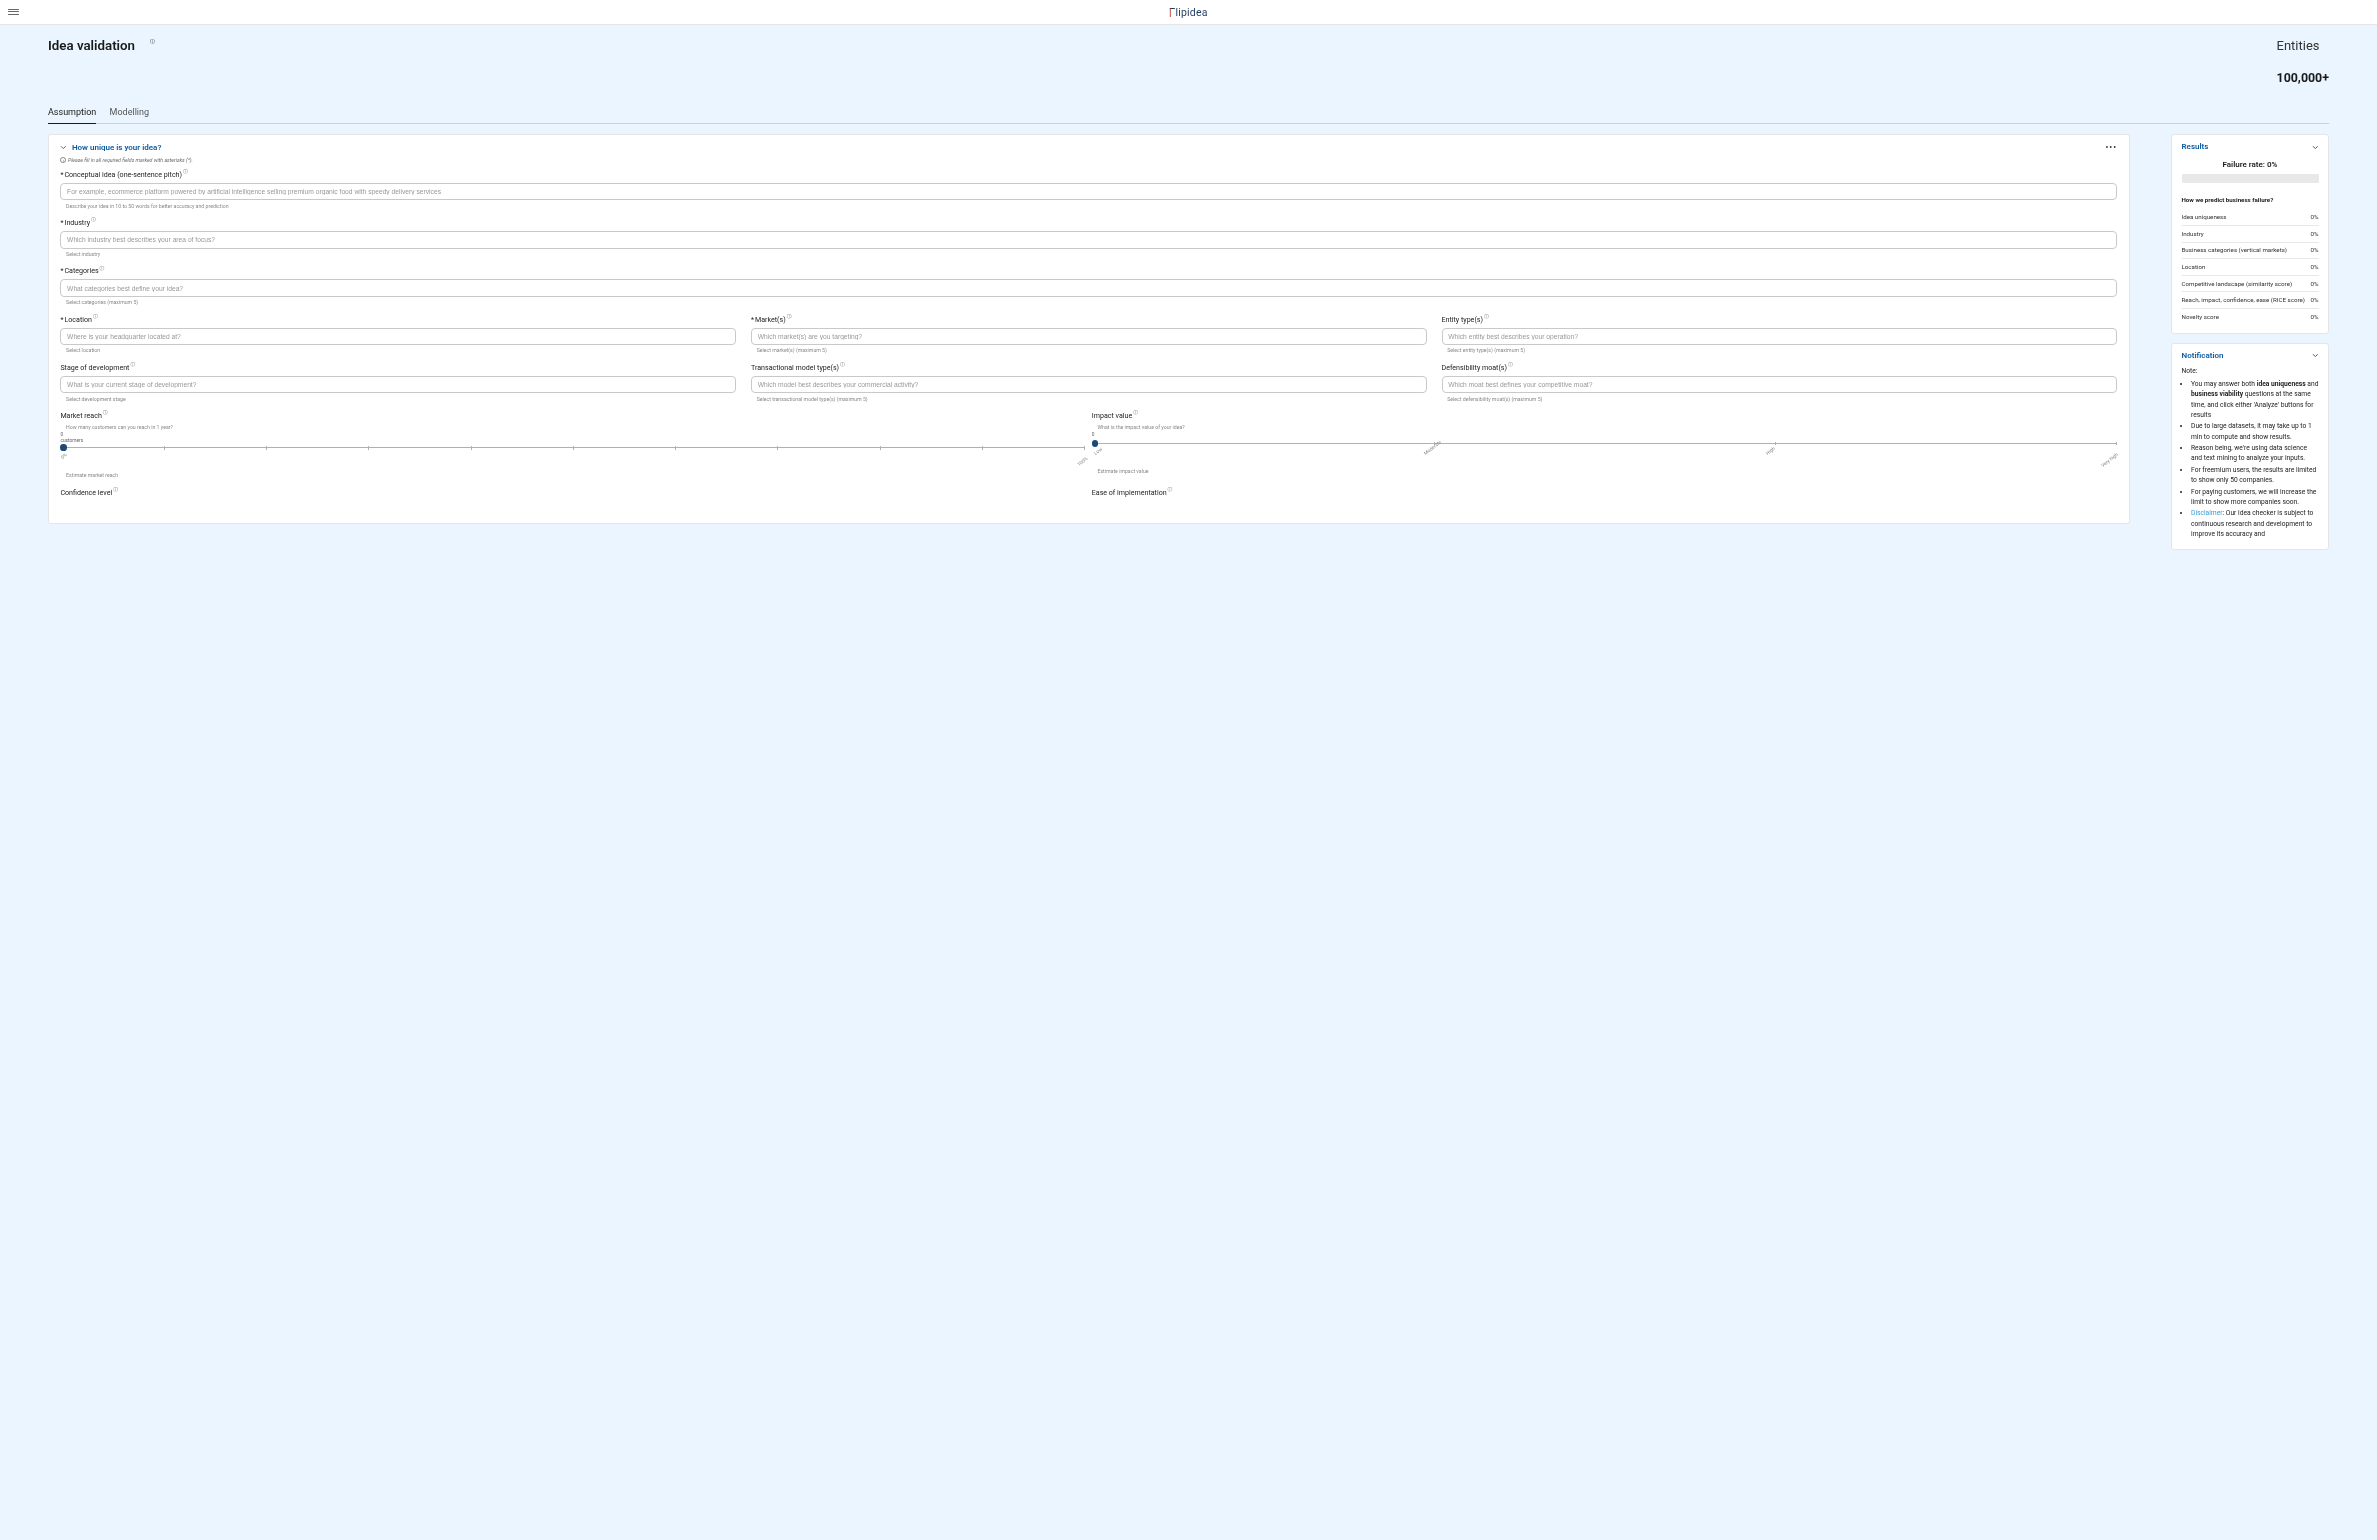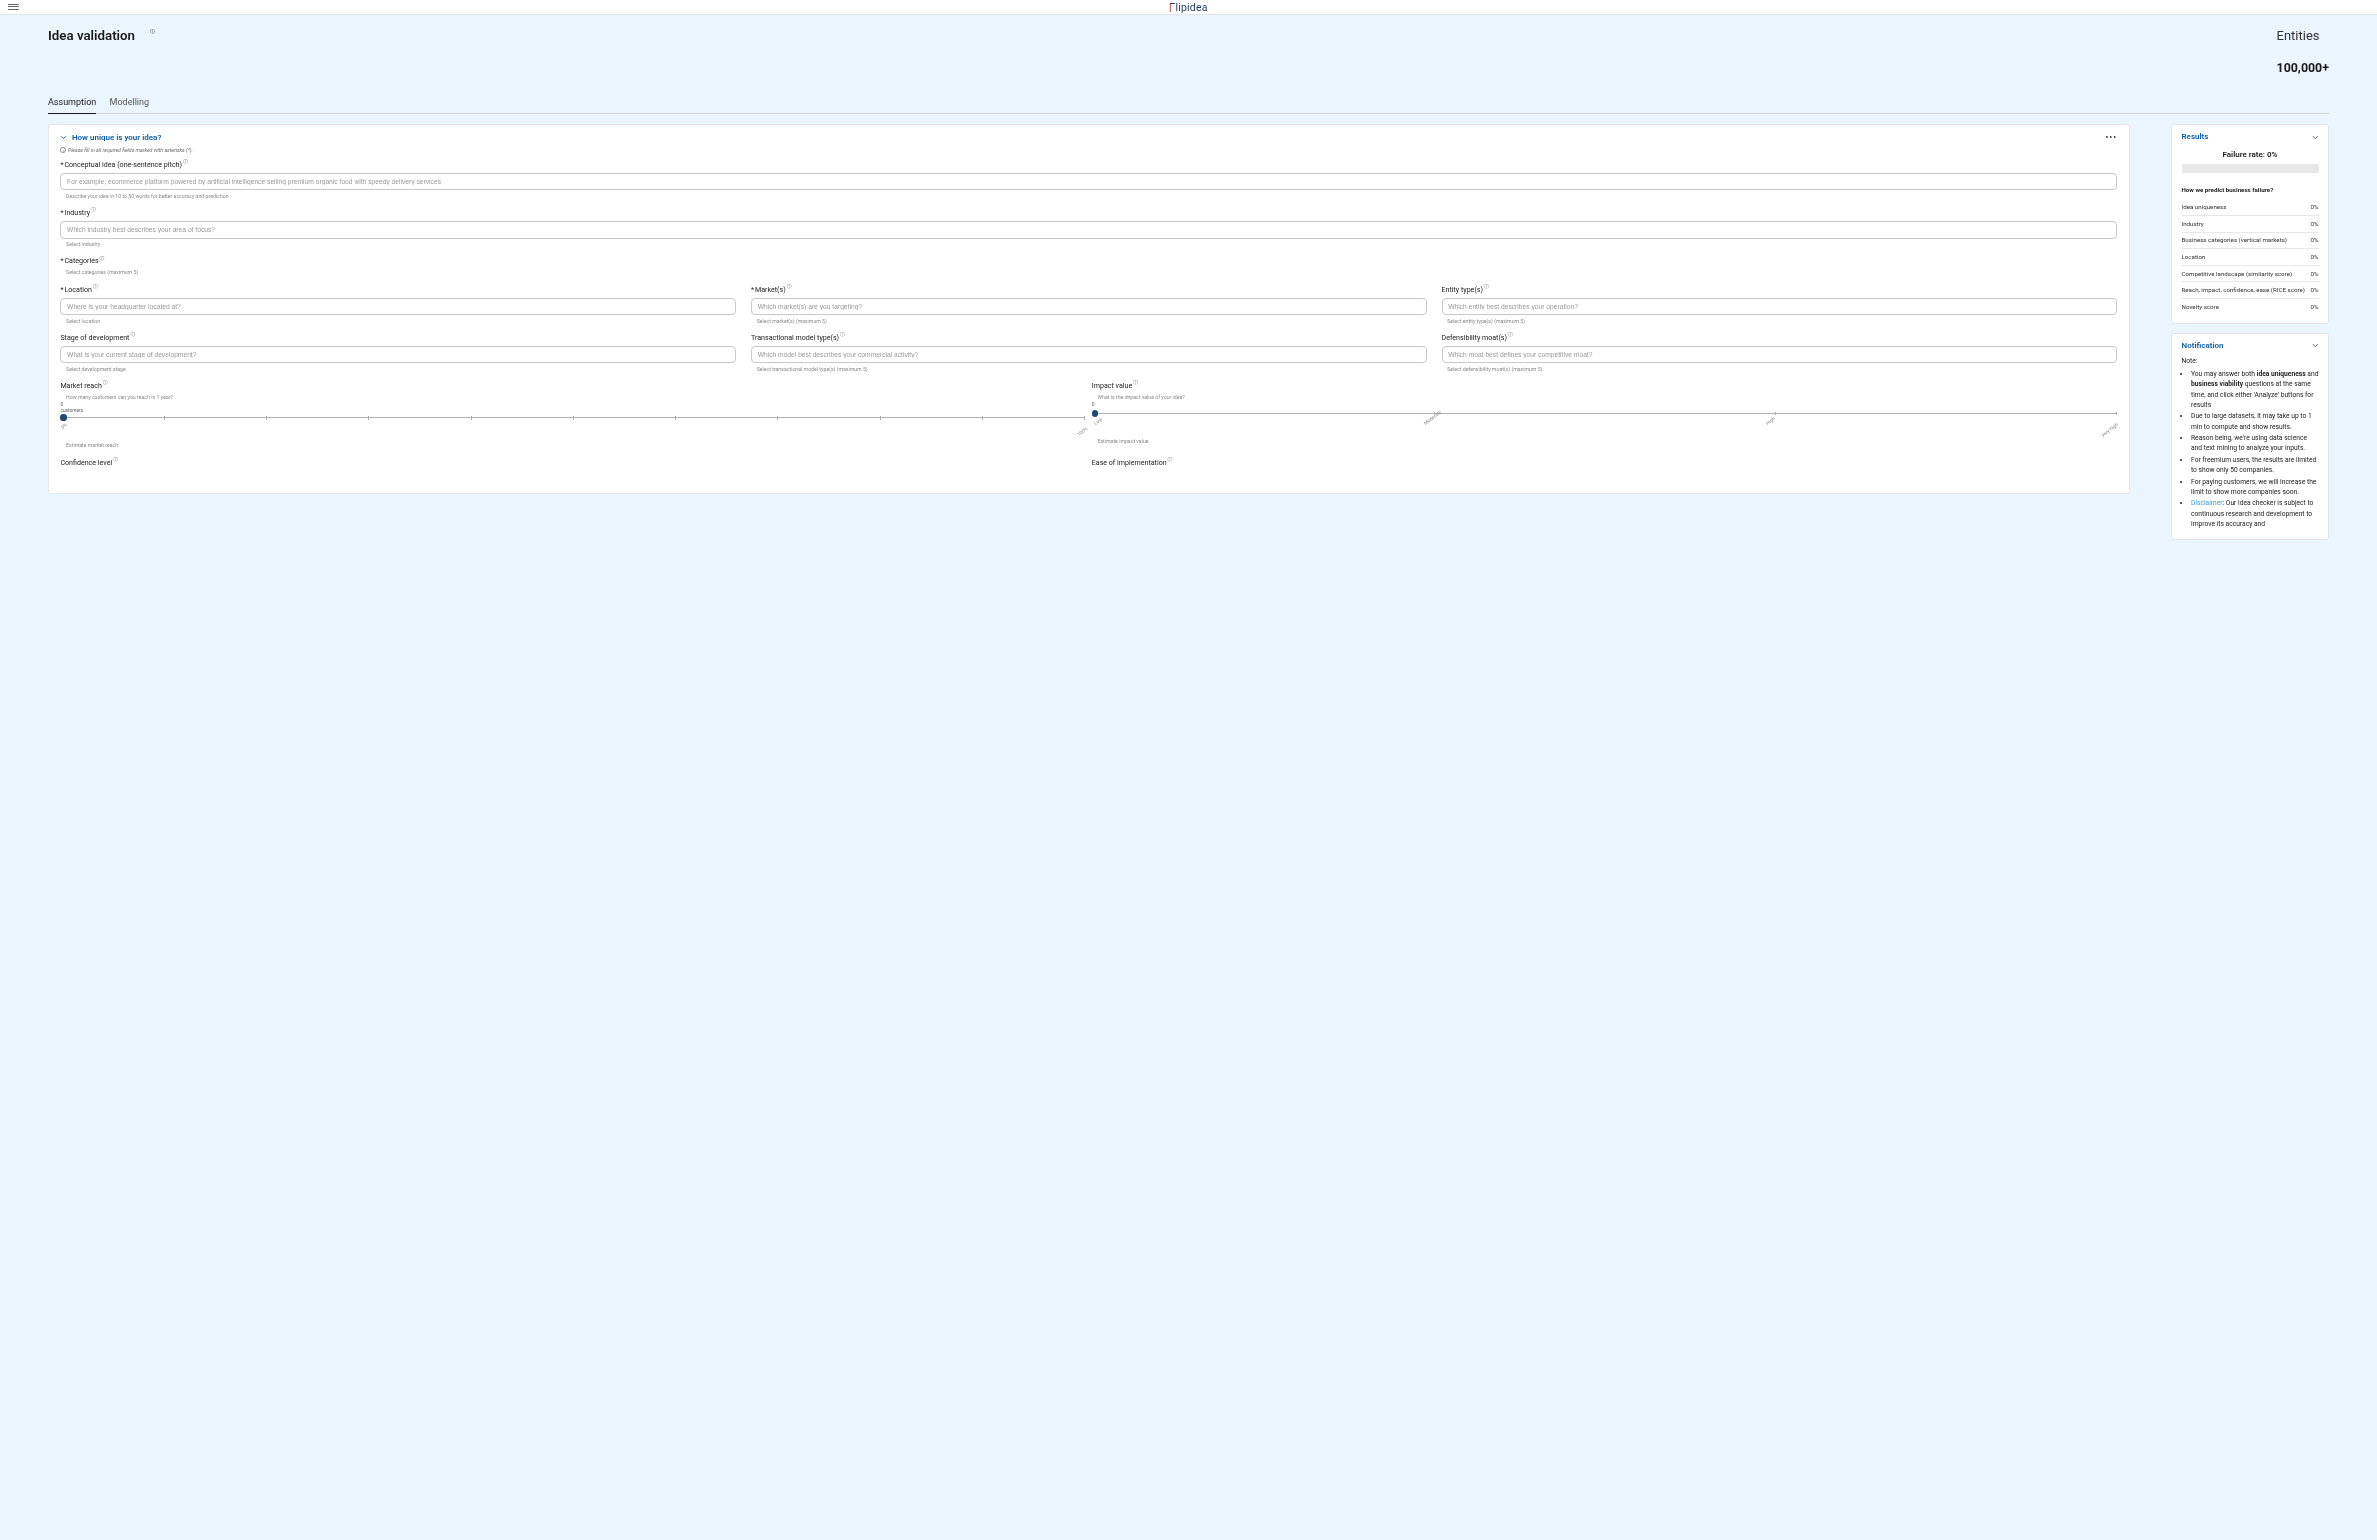--- a/index.html
+++ b/index.html
@@ -1,17 +1,17 @@
 <!DOCTYPE html>
 <html style="font-size:7.6px"><head>
 <meta charset="utf-8">
 <style>
 * { box-sizing: border-box; margin: 0; padding: 0; }
 body { font-family: -apple-system, BlinkMacSystemFont, "Segoe UI", Roboto, Helvetica, Arial, sans-serif; background: #ebf5ff; color: #1a1a1a; font-size: 6.7px; }
-.topbar { background: #fff; height: 15px; border-bottom: 0.5px solid #e5e5e5; display: flex; align-items: center; padding: 0 7.6px; position: relative; }
+.topbar { background: #fff; height: 25px; border-bottom: 0.5px solid #e5e5e5; display: flex; align-items: center; padding: 0 7.6px; position: relative; }
 .hamburger { width: 11.4px; height: 11.4px; display: flex; flex-direction: column; justify-content: center; gap: 1.9px; cursor: pointer; }
 .hamburger span { height: 1px; background: #666; border-radius: 0.5px; }
 .logo { position: absolute; left: 50%; transform: translateX(-50%); font-size: 10.5px; color: #1e3a5f; font-weight: 400; letter-spacing: 0.2px; }
 .logo-accent { display: inline-block; width: 5.7px; height: 8.6px; border-left: 1px solid #c94b4b; border-top: 1px solid #1e3a5f; margin-right: 0.5px; vertical-align: -1px; }
 .page { padding: 13.3px 48px 19px; }
 .page-header { display: flex; justify-content: space-between; align-items: flex-start; margin-bottom: 17px; }
 .page-title { font-size: 13.3px; font-weight: 600; color: #1a1a1a; display: flex; align-items: flex-start; gap: 15px; }
 .info-sup { font-size: 4.8px; vertical-align: super; color: #666; }
 .entities-block { text-align: left; }
 .entities-label { font-size: 13px; color: #333; margin-bottom: 1px; }
@@ -128,20 +128,21 @@
         <input class="field-input" placeholder="Which industry best describes your area of focus?" style="">
         <div class="field-help">Select industry</div>
       </div>
 
       <div class="field">
         <div class="field-label">
             <span class="req">*</span>
             <span>Categories</span>
             <span class="info-sup">ⓘ</span>
           </div>
+        <input class="field-input" placeholder="What categories best define your idea?" style="">
         <div class="field-help">Select categories (maximum 5)</div>
       </div>
 
       <div class="field-row3">
         <div class="field">
           <div class="field-label">
               <span class="req">*</span>
               <span>Location</span>
               <span class="info-sup">ⓘ</span>
             </div>

